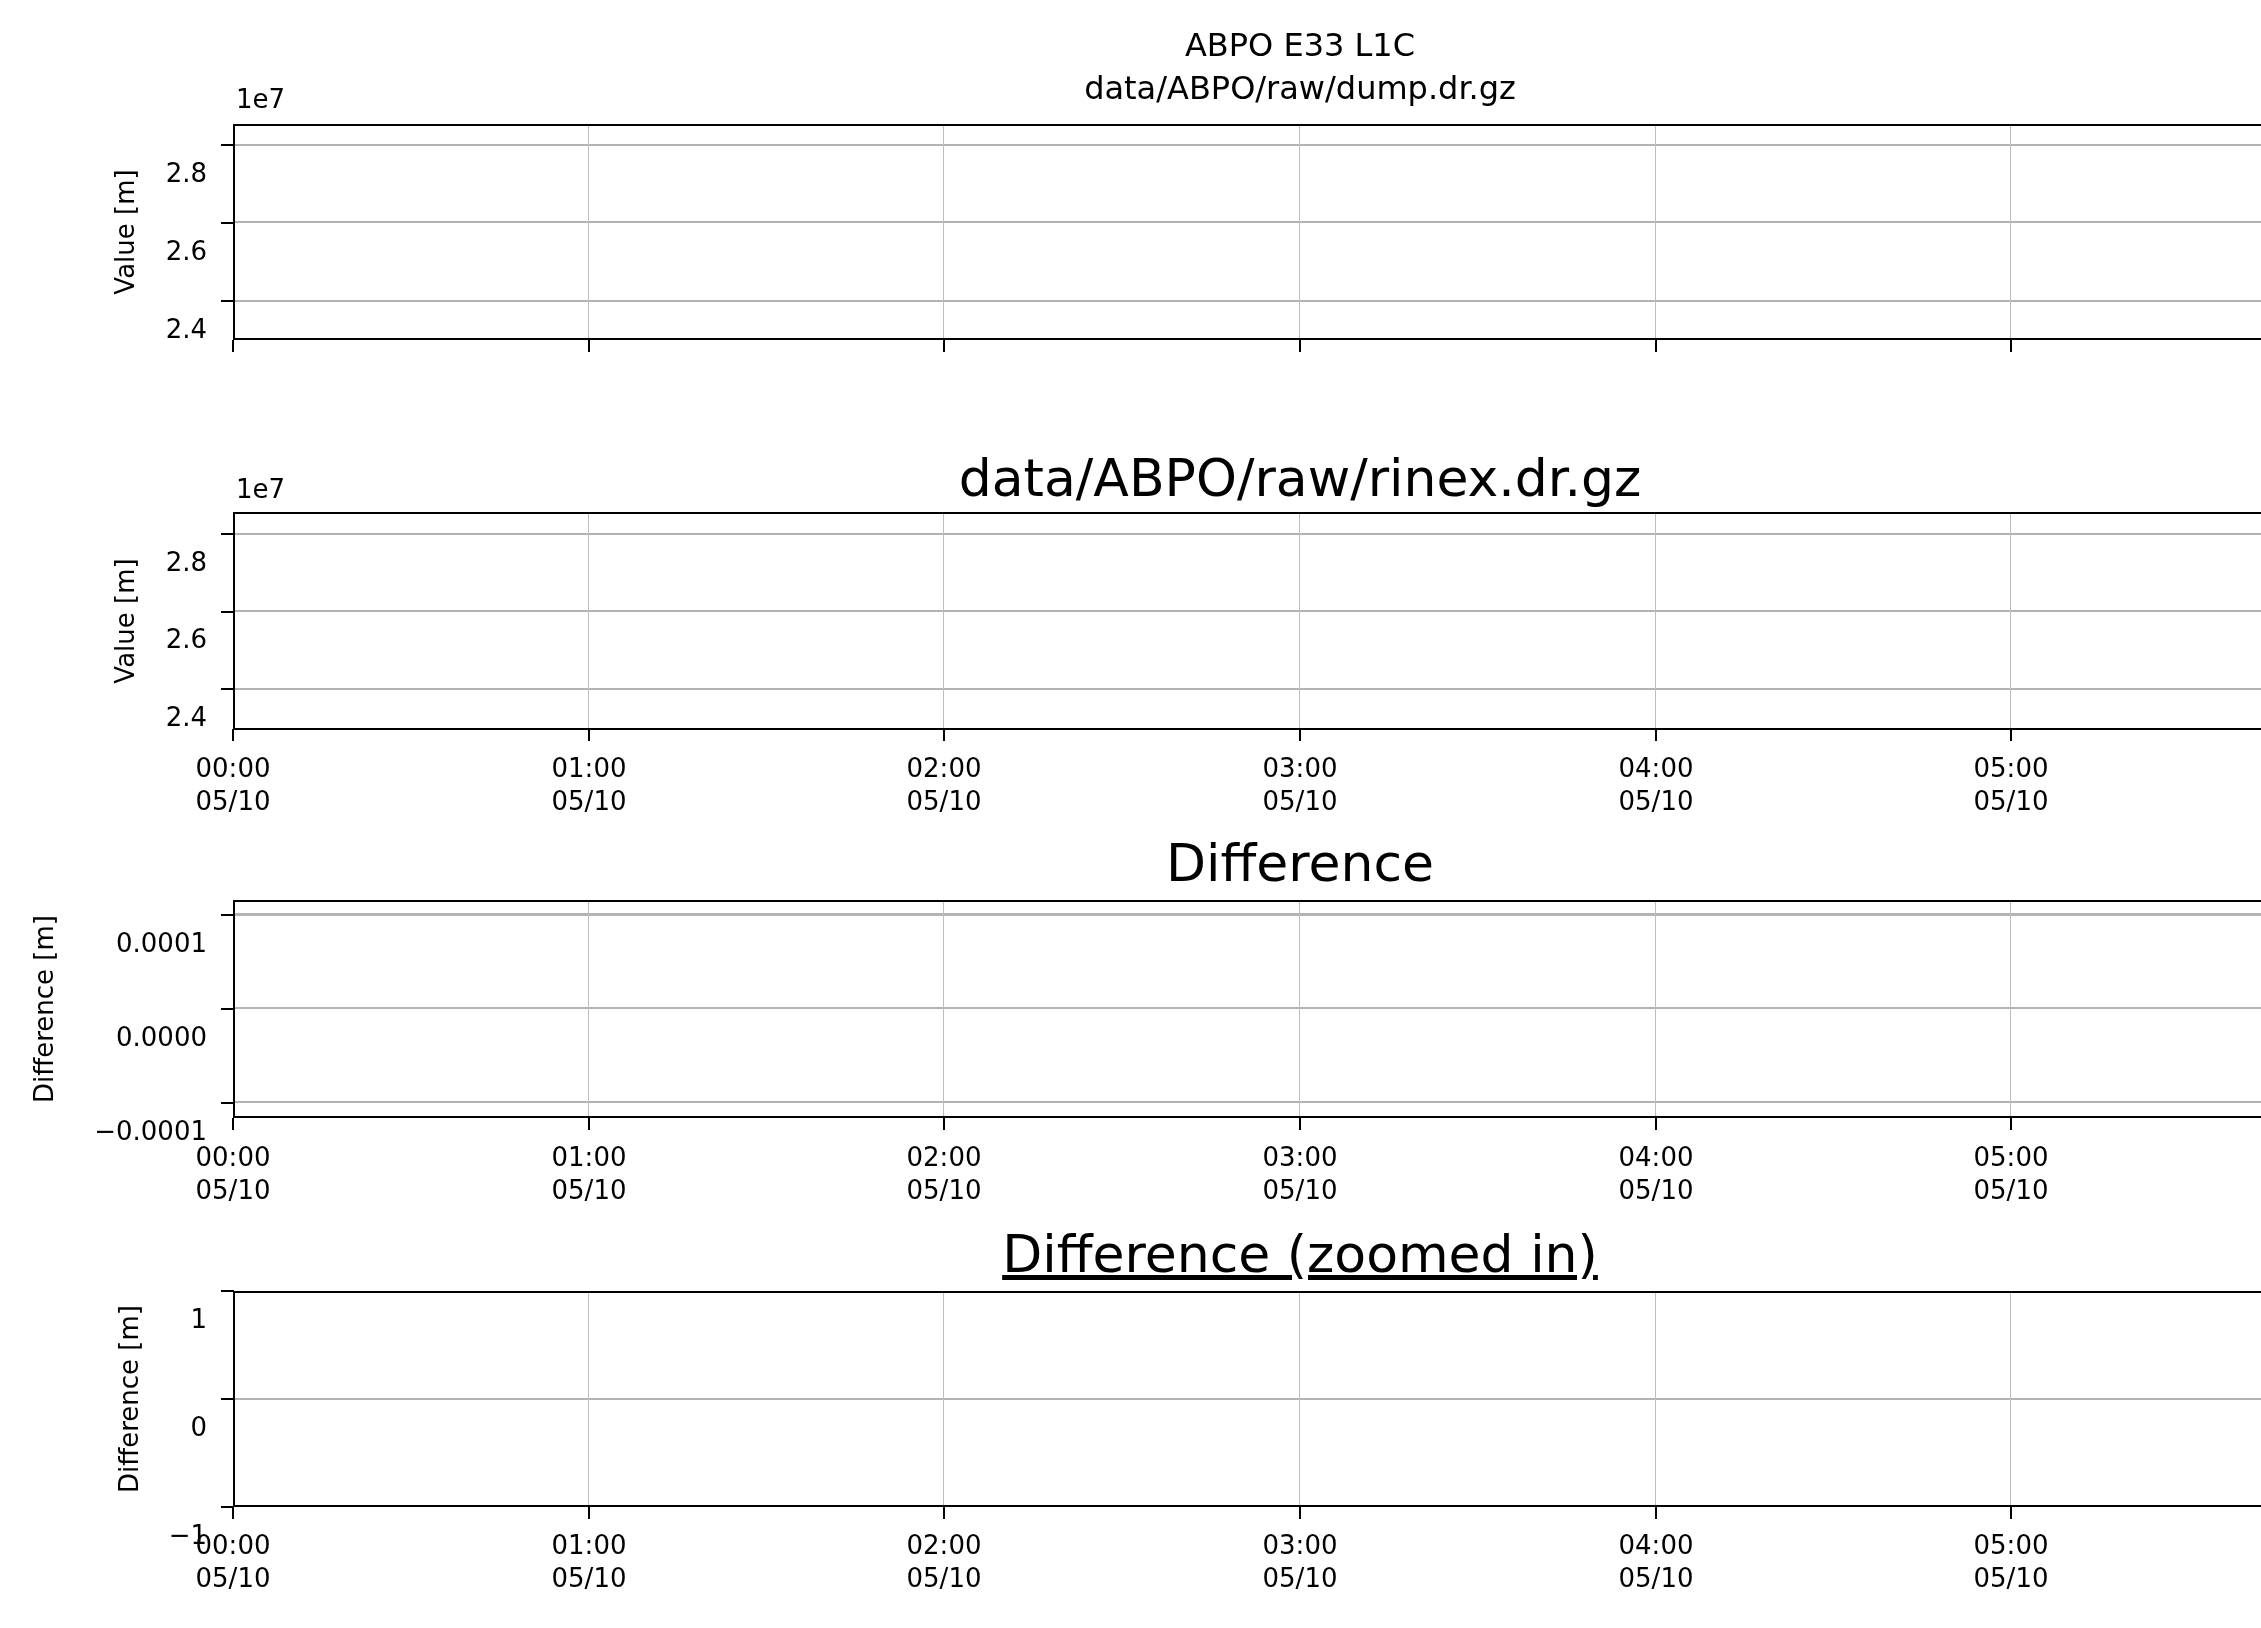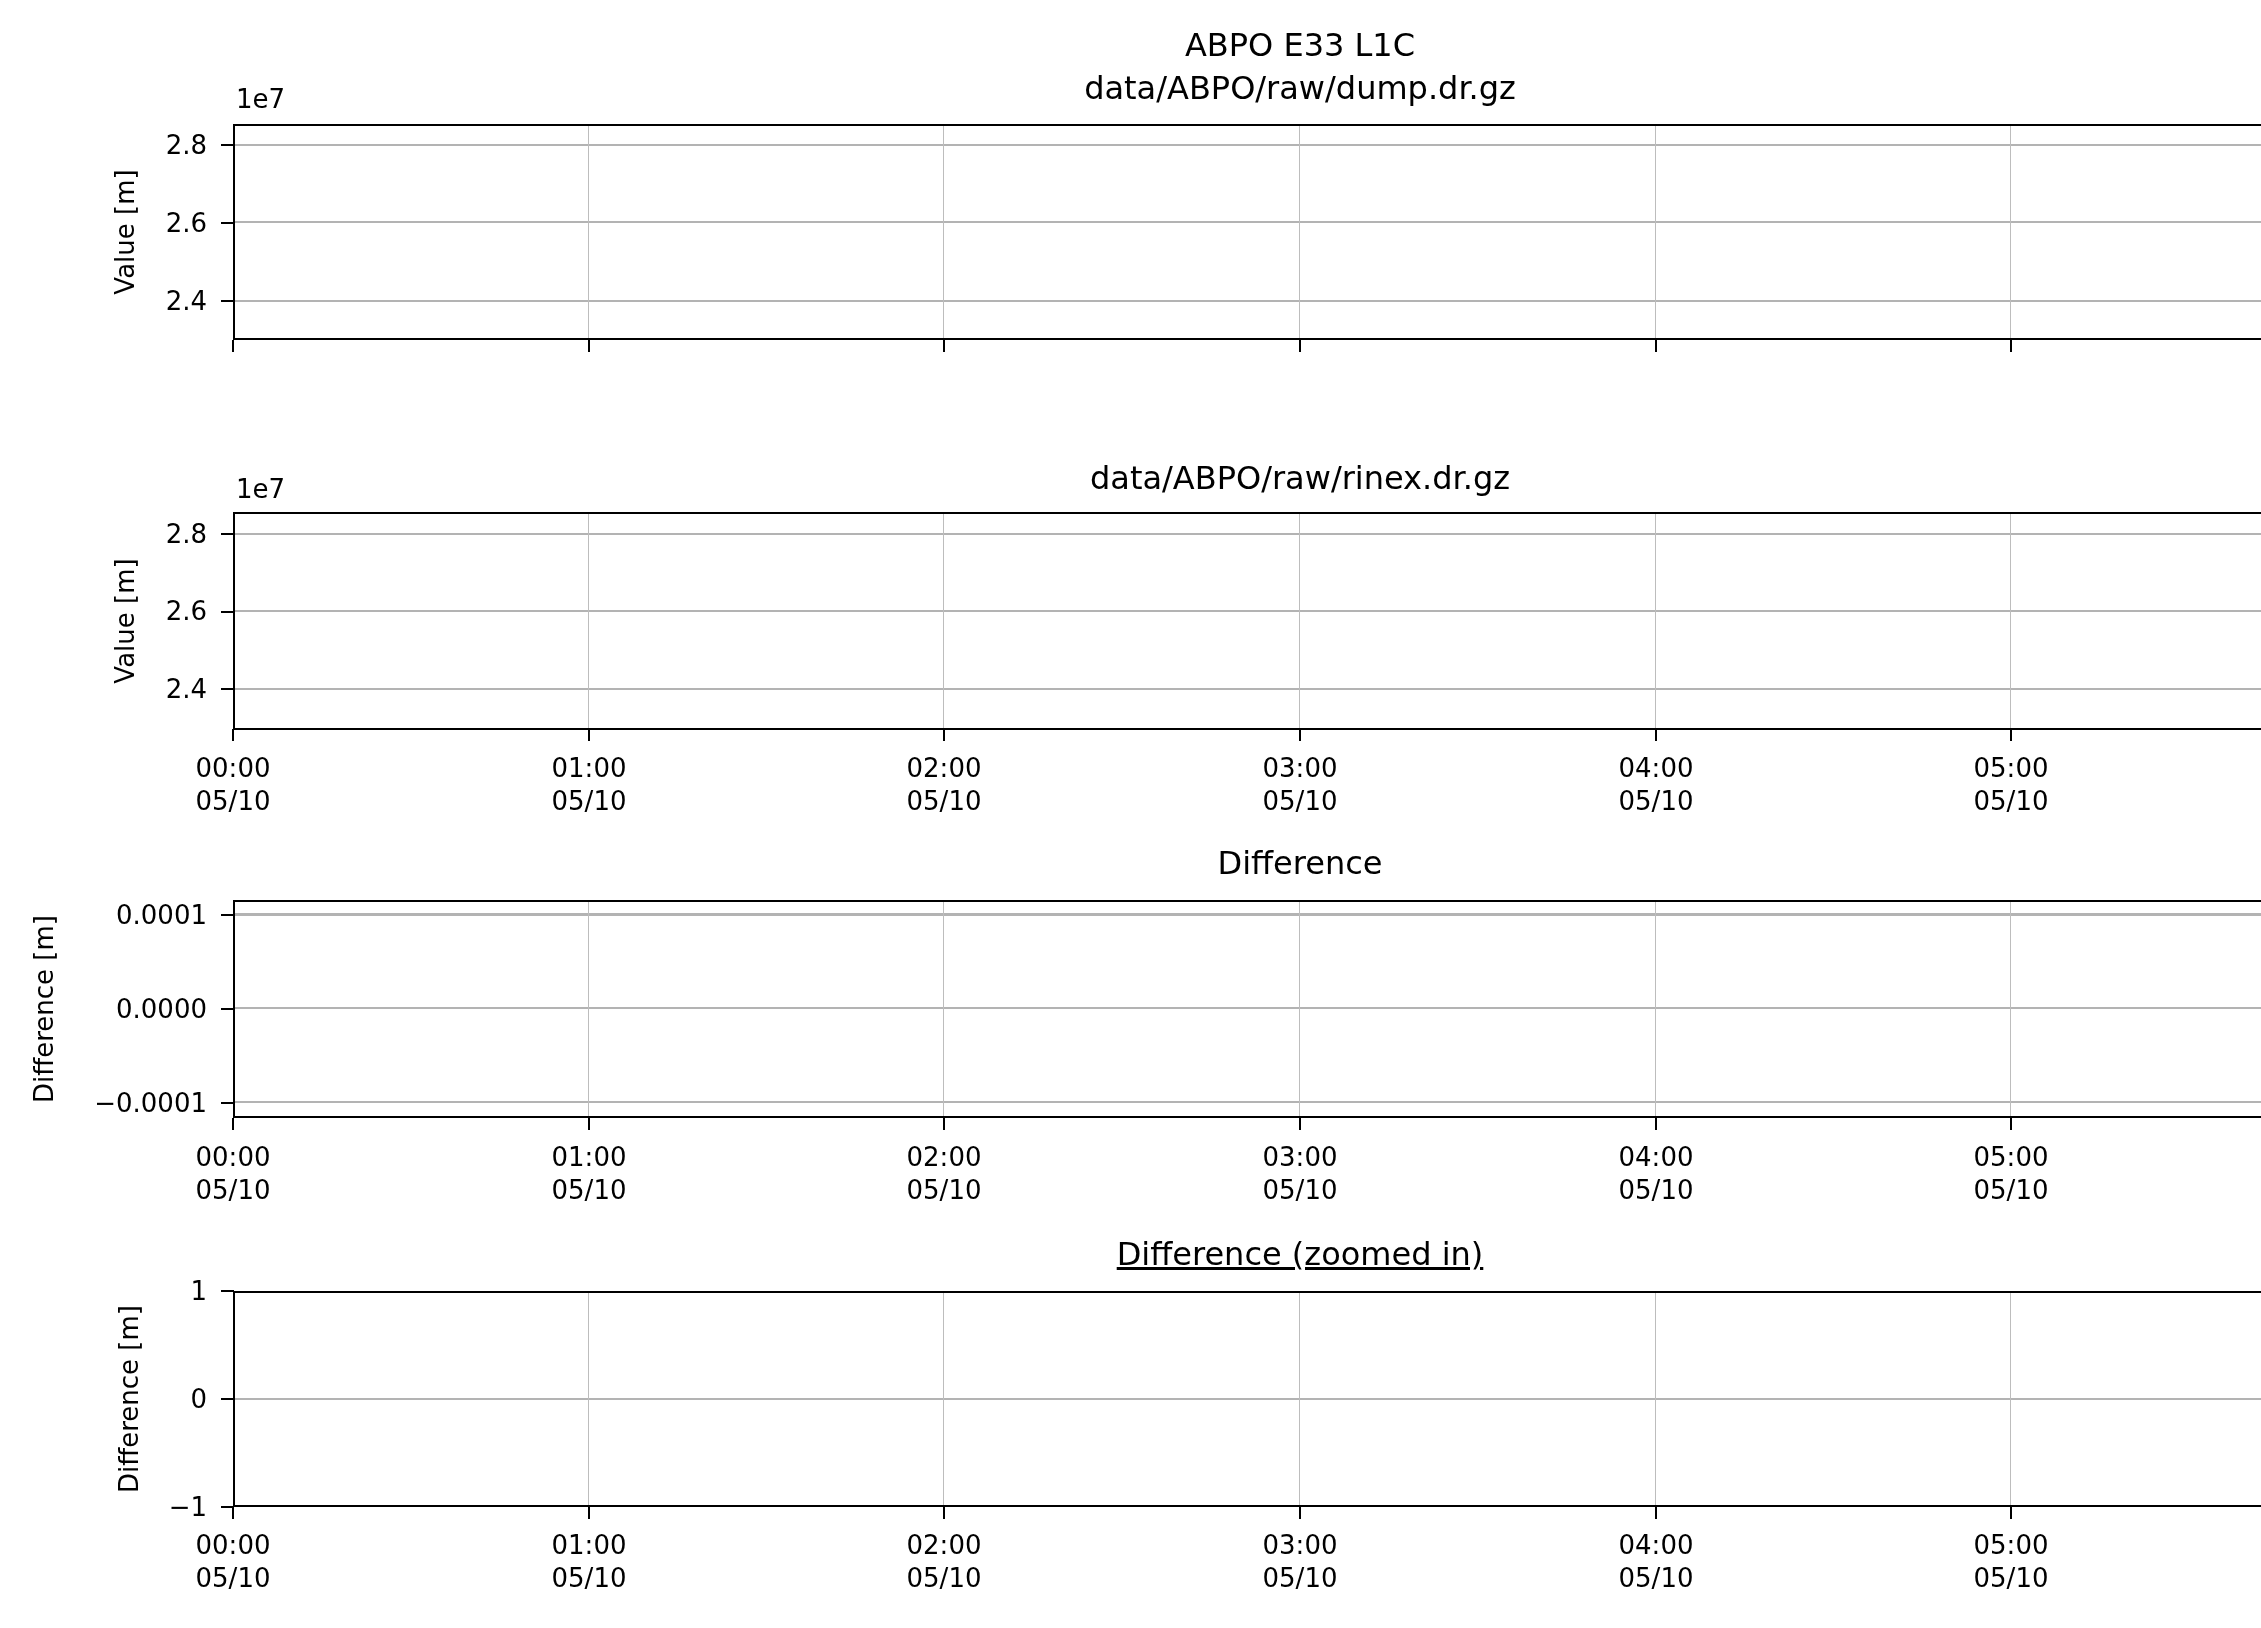--- a/index.html
+++ b/index.html
@@ -8,25 +8,25 @@
 
   .panel{position:absolute;left:233px;width:2133px;border:2.3px solid #000;box-sizing:border-box;}
 
   .hgrid{position:absolute;left:0;right:0;height:2.3px;background:#b3b3b3;}
   .vgrid{position:absolute;top:0;bottom:0;width:1.4px;background:#bdbdbd;}
 
   .ytickmark{position:absolute;left:221px;width:12.7px;height:2.3px;background:#000;}
   .xtickmark{position:absolute;width:2.3px;height:11.8px;background:#000;}
 
   .yticklabel{position:absolute;right:2235px;font-size:26px;line-height:26px;
-              transform:translateY(-50%);white-space:nowrap;text-align:left;}
+              transform:translateY(-50%);white-space:nowrap;text-align:left;margin-top:28px;}
   .xlabel{position:absolute;font-size:26px;line-height:33px;text-align:center;
           transform:translateX(-50%);white-space:pre;}
 
-  .title{position:absolute;font-size:32px;transform:translate(-50%,-50%);white-space:nowrap;}
+  .title{position:absolute;font-size:52px;transform:translate(-50%,-50%);white-space:nowrap;}
   .suptitle{position:absolute;font-size:32px;line-height:43px;text-align:center;
             transform:translateX(-50%);white-space:nowrap;}
   .suptitle span{display:block;}
   .offsettext{position:absolute;font-size:26px;transform:translateY(-50%);white-space:nowrap;}
   .ylabel{position:absolute;font-size:26px;transform:translate(-50%,-50%) rotate(-90deg);
           white-space:nowrap;}
 </style>
 </head>
 <body>
 

